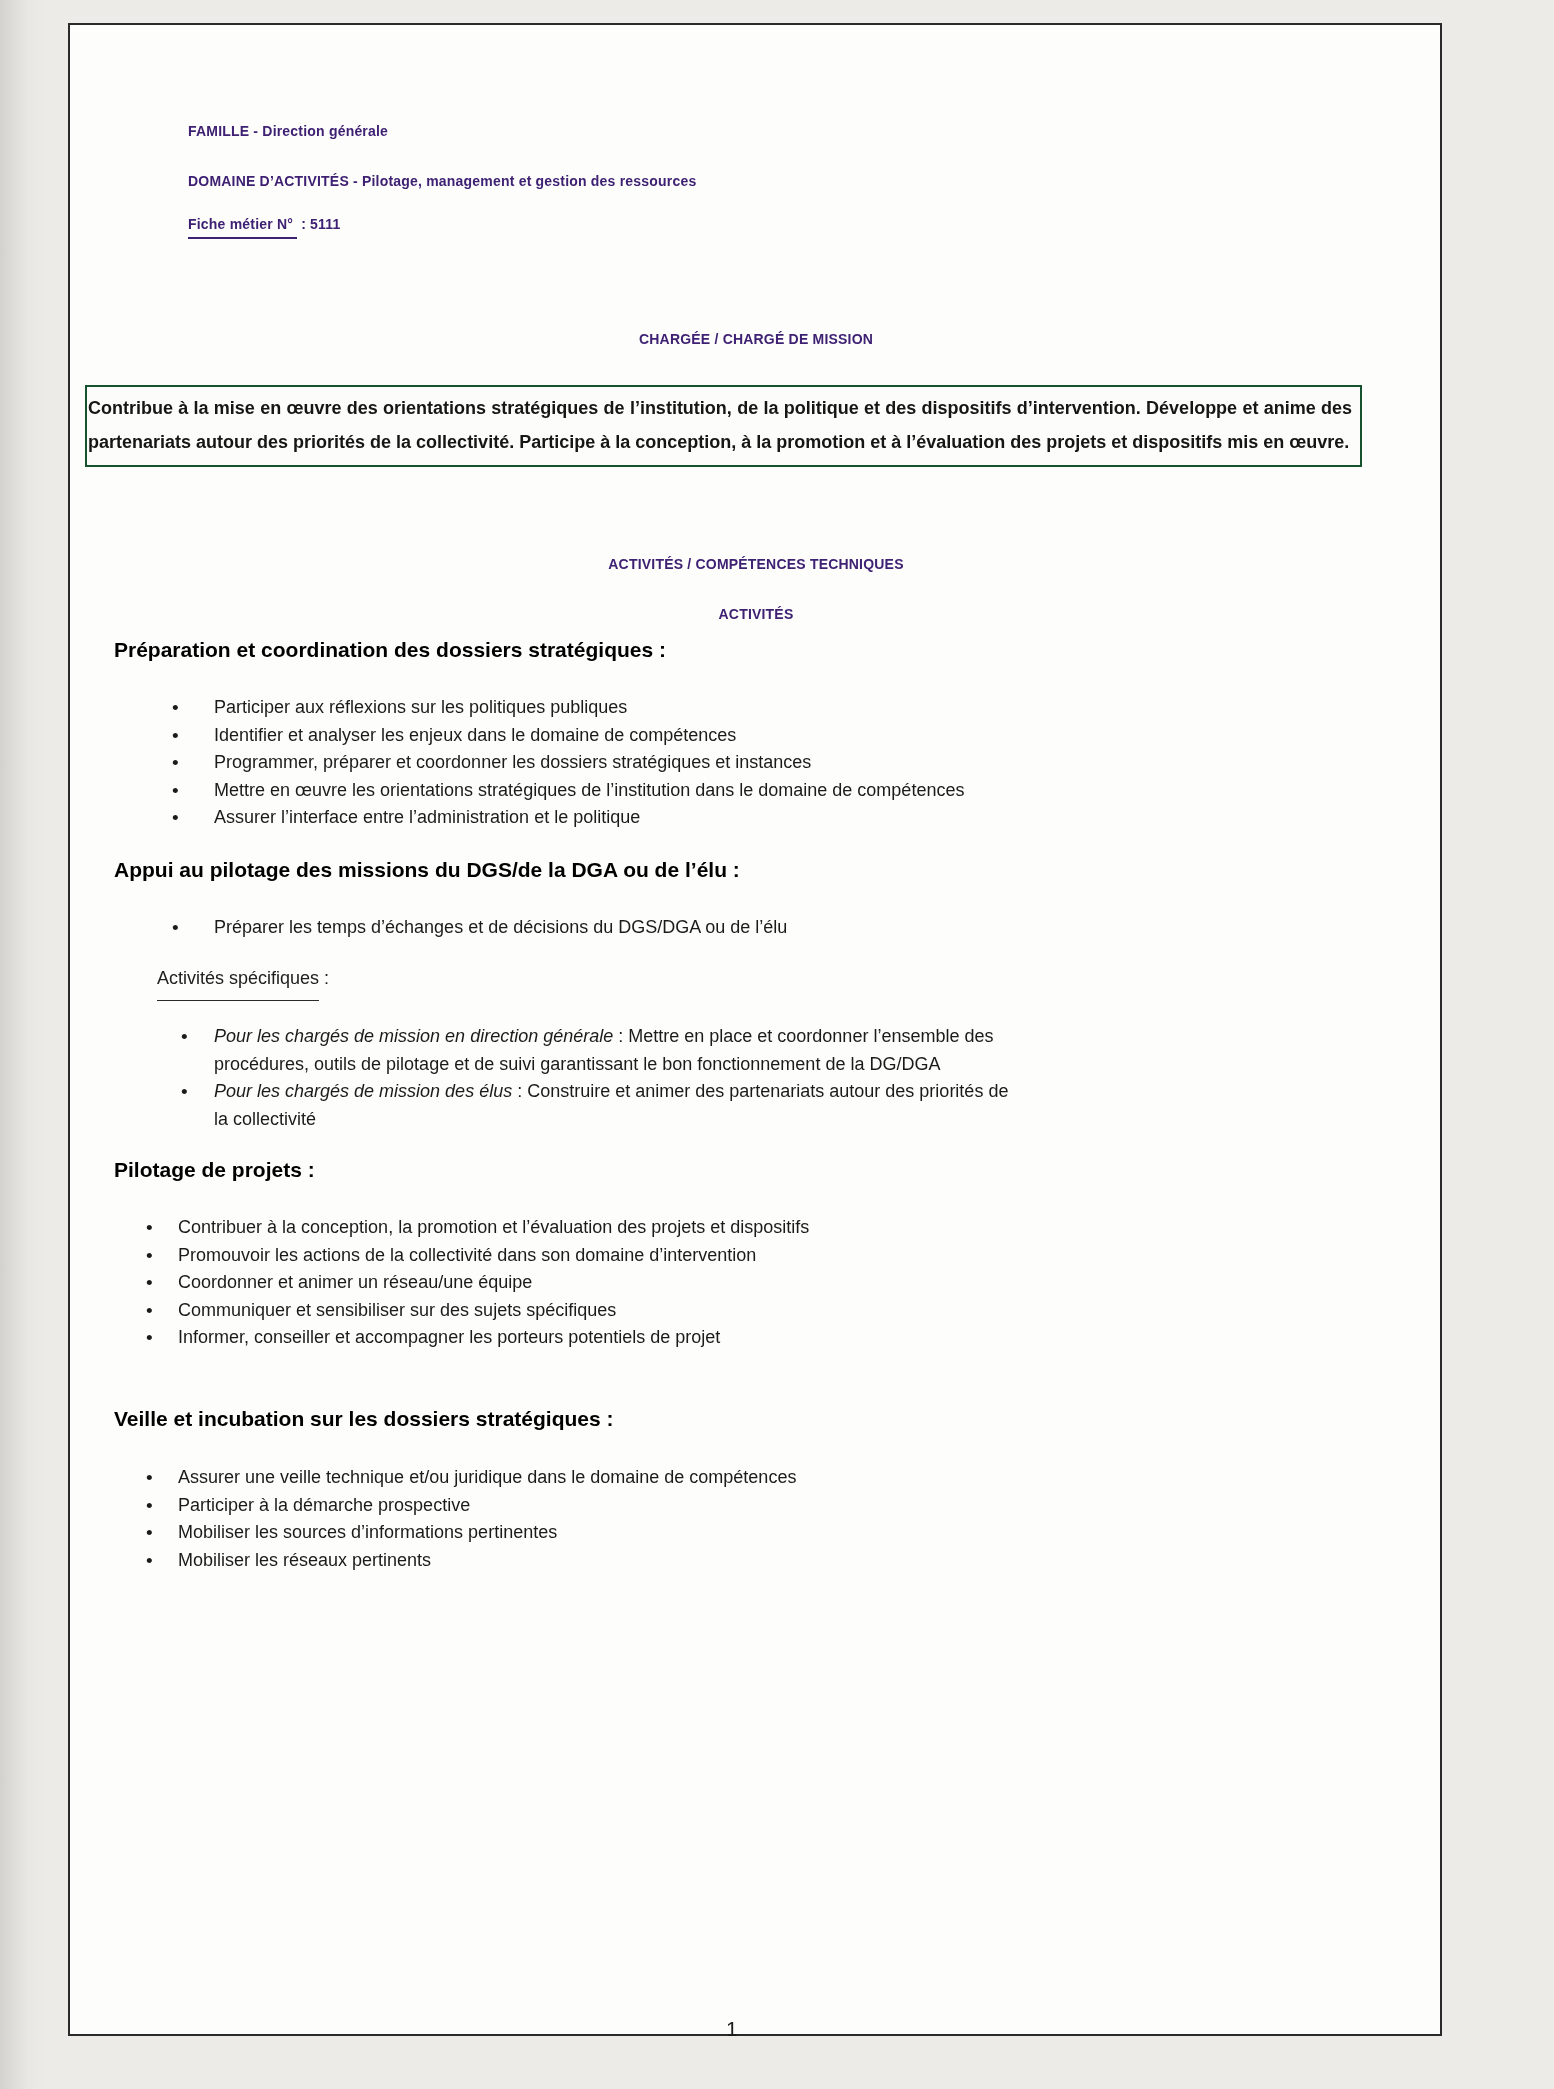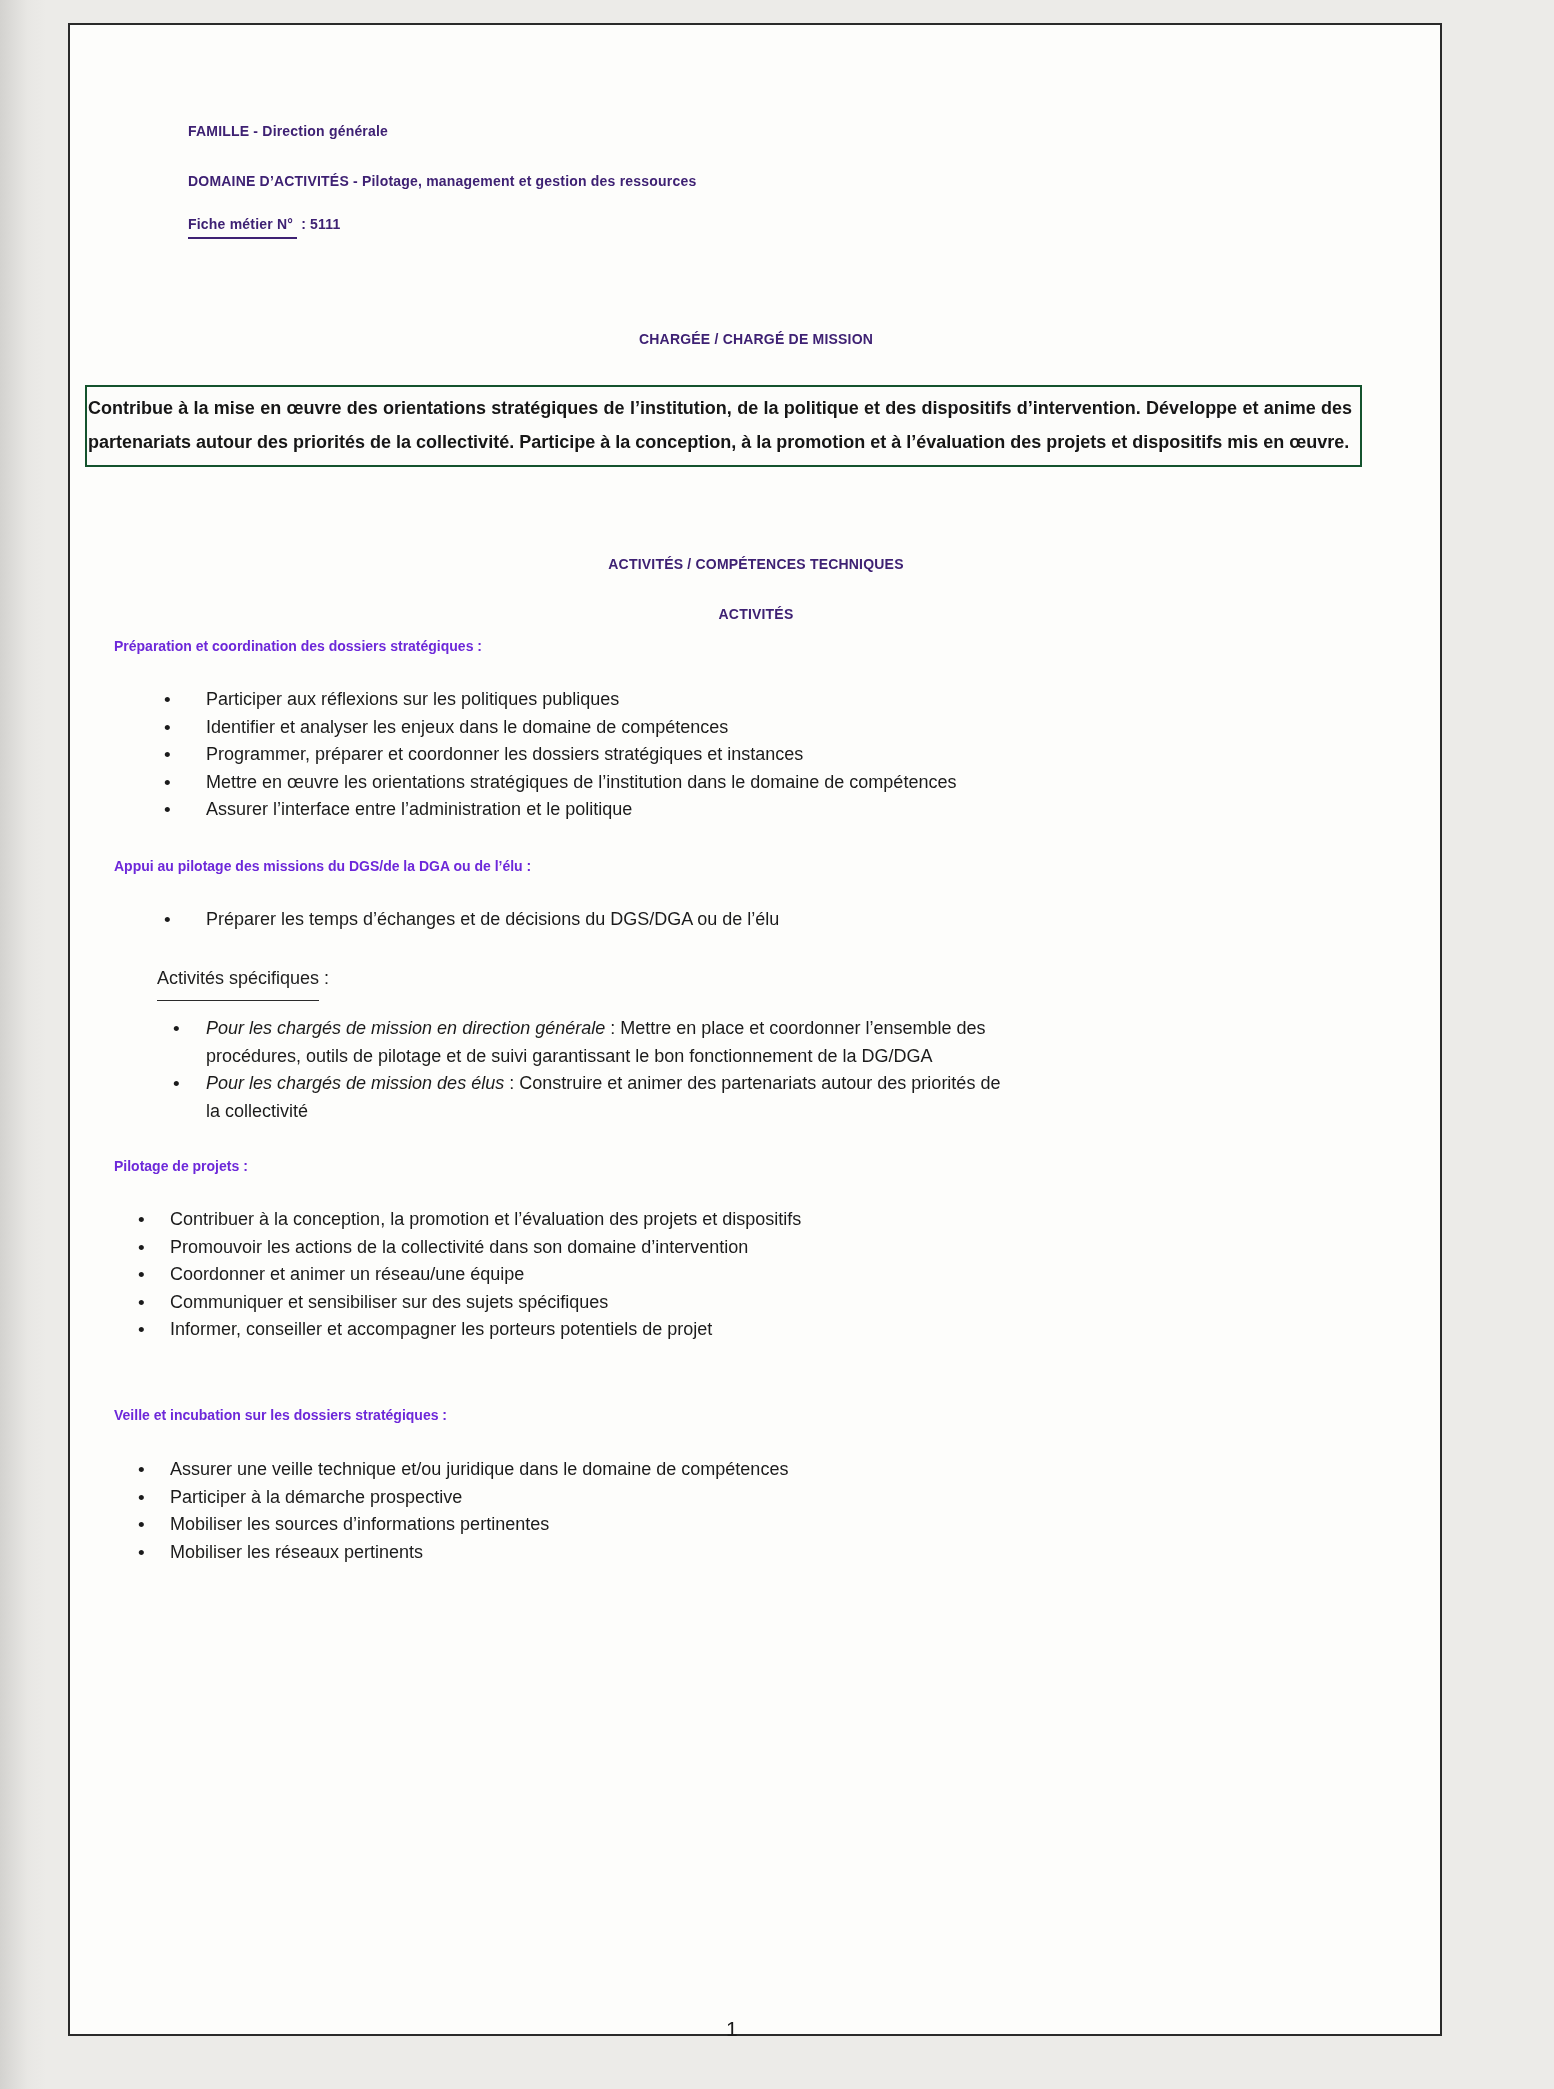--- a/index.html
+++ b/index.html
@@ -29,28 +29,28 @@
   .centered{left:68px;width:1376px;text-align:center;white-space:normal}
   .underline-purple{border-bottom:2px solid var(--purple);padding-bottom:5px;padding-right:4px}
   .summary-box{
     position:absolute;left:85px;top:385px;width:1277px;box-sizing:border-box;
     border:2px solid #14532d;background:#fcfcfa;
     padding:4px 8px 6px 1px;
     font-weight:bold;font-size:18px;line-height:34px;color:#161616;
     text-align:justify;
   }
   .black-head{
-    position:absolute;font-weight:bold;font-size:14px;color:#6d28d9;white-space:nowrap;
+    position:absolute;font-weight:bold;font-size:21px;color:#000000;white-space:nowrap;
   }
   .plain-head{
     position:absolute;font-weight:normal;font-size:18px;color:#202020;white-space:nowrap;
   }
   .underline-ink{border-bottom:1.5px solid #2a2a2a;padding-bottom:12px}
   ul.blist{
-    list-style:none;margin:0;padding:0;position:absolute;font-size:18px;color:#1b1b1b;
+    list-style:none;margin:8px;padding:0;position:absolute;font-size:18px;color:#1b1b1b;
   }
   ul.blist li{line-height:27.6px;position:relative}
   ul.blist li::before{
     content:"\2022";position:absolute;font-size:19px;color:#1b1b1b;
   }
   ul.off42 li::before{left:-42px}
   ul.off33 li::before{left:-33px}
   ul.off32 li::before{left:-32px}
   .lead-italic{font-style:italic}
   .page-number{

